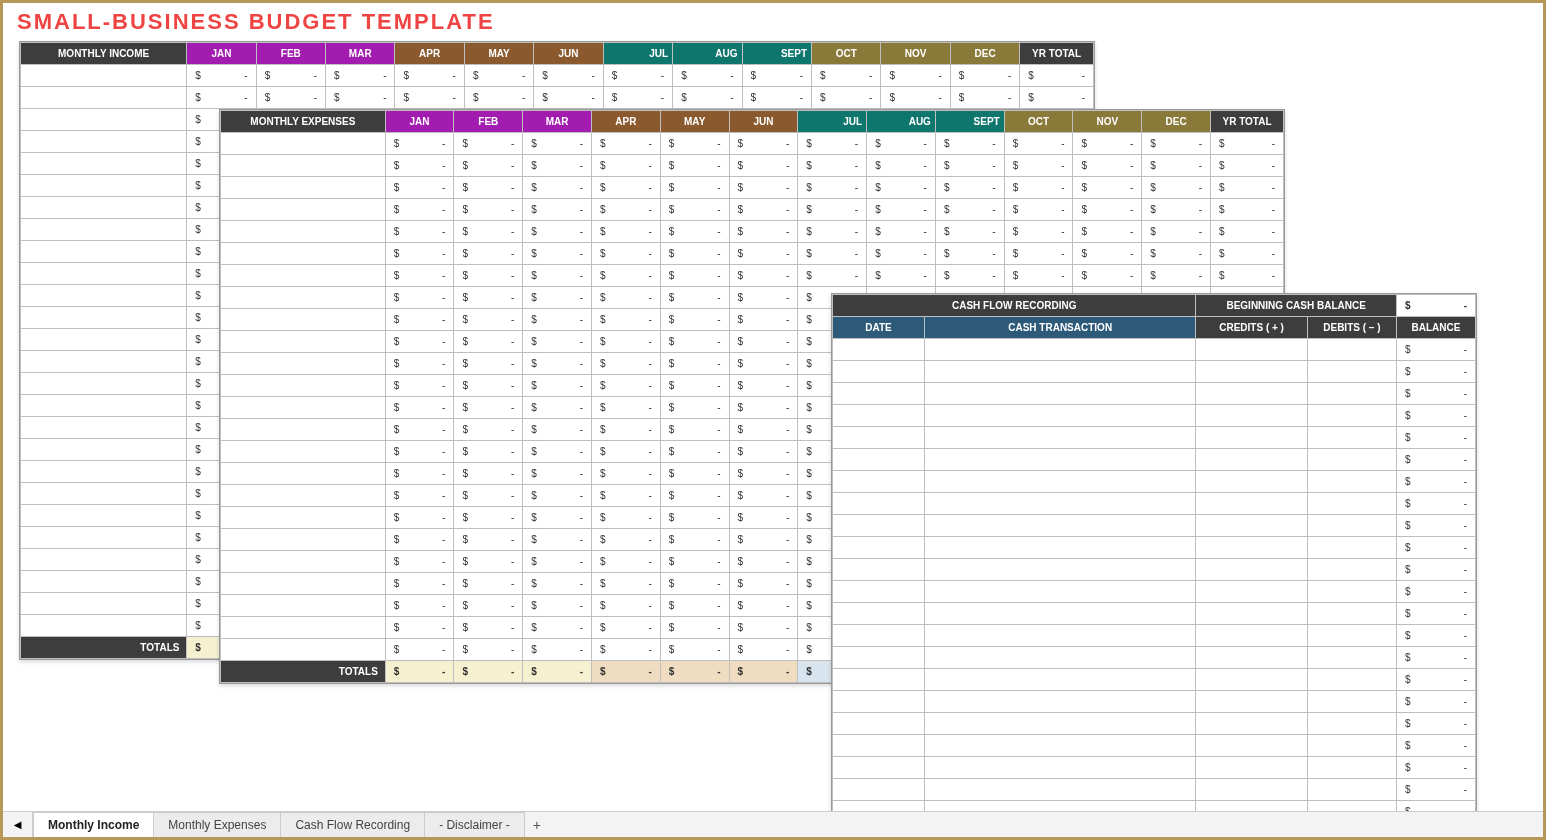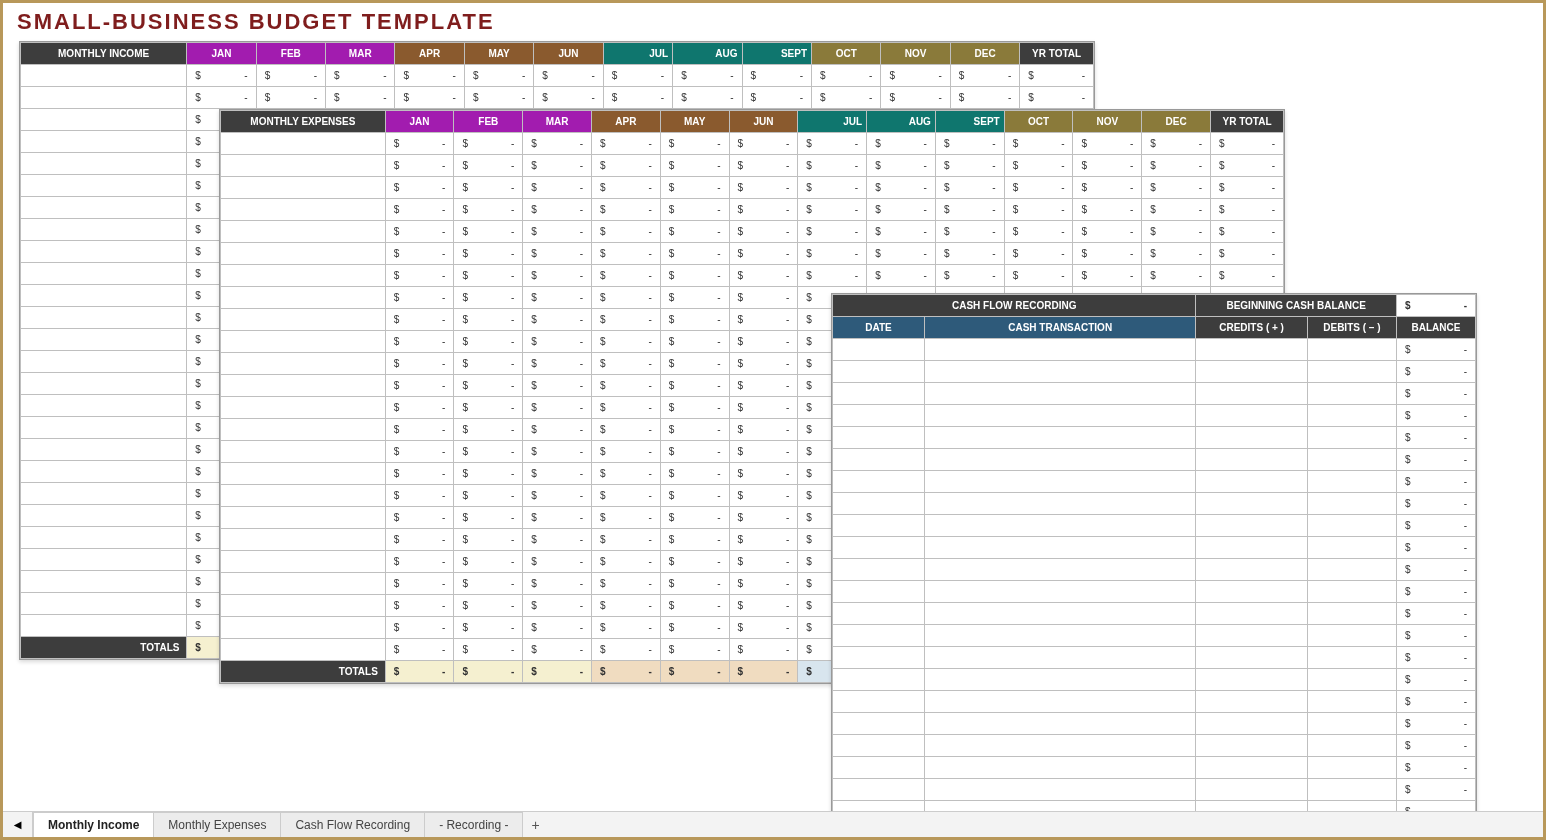--- a/index.html
+++ b/index.html
@@ -1,17 +1,17 @@
 <!DOCTYPE html>
 <html><head>
 <meta charset="utf-8">
 <style>
 *{box-sizing:border-box;margin:0;padding:0}
 body{font-family:"Segoe UI",Arial,sans-serif;font-size:10px;background:#fff;width:1546px;height:840px;position:relative;overflow:hidden;border:3px solid #b8985a}
-.title{font-size:22px;font-weight:700;color:#7f1d1d;letter-spacing:2px;padding:6px 14px 10px;text-transform:uppercase}
+.title{font-size:22px;font-weight:700;color:#ef4444;letter-spacing:2px;padding:6px 14px 10px;text-transform:uppercase}
 .sheet{position:absolute;background:#fff;border:1px solid #999;box-shadow:0 2px 4px rgba(0,0,0,.15)}
 .sheet table{border-collapse:collapse;width:100%}
 .sheet th,.sheet td{border:1px solid #bfbfbf;height:22px;padding:0 4px;font-size:10px;white-space:nowrap}
 .hdr-dark{background:#3d3d3d;color:#fff;font-weight:700;text-align:center;font-size:10px;text-transform:uppercase}
 .hdr-q1{background:#a21caf;color:#fff;font-weight:700;text-align:center;font-size:10px}
 .hdr-q2{background:#8a5a2e;color:#fff;font-weight:700;text-align:center;font-size:10px}
 .hdr-q3{background:#0f766e;color:#fff;font-weight:700;text-align:right;font-size:10px}
 .hdr-q4{background:#8a7a3a;color:#fff;font-weight:700;text-align:center;font-size:10px}
 .right{text-align:right}
 .left{text-align:left}
@@ -4597,15 +4597,15 @@
         </tr>
       </tbody>
     </table>
   </div>
 
 <div class="tabs">
   <div class="nav">◀</div>
   <span class="tab active">Monthly Income</span>
     <span class="tab">Monthly Expenses</span>
     <span class="tab">Cash Flow Recording</span>
-    <span class="tab">- Recording -</span>
+    <span class="tab">- Disclaimer -</span>
   <div class="tab-add">+</div>
 </div>
 
 </body></html>

